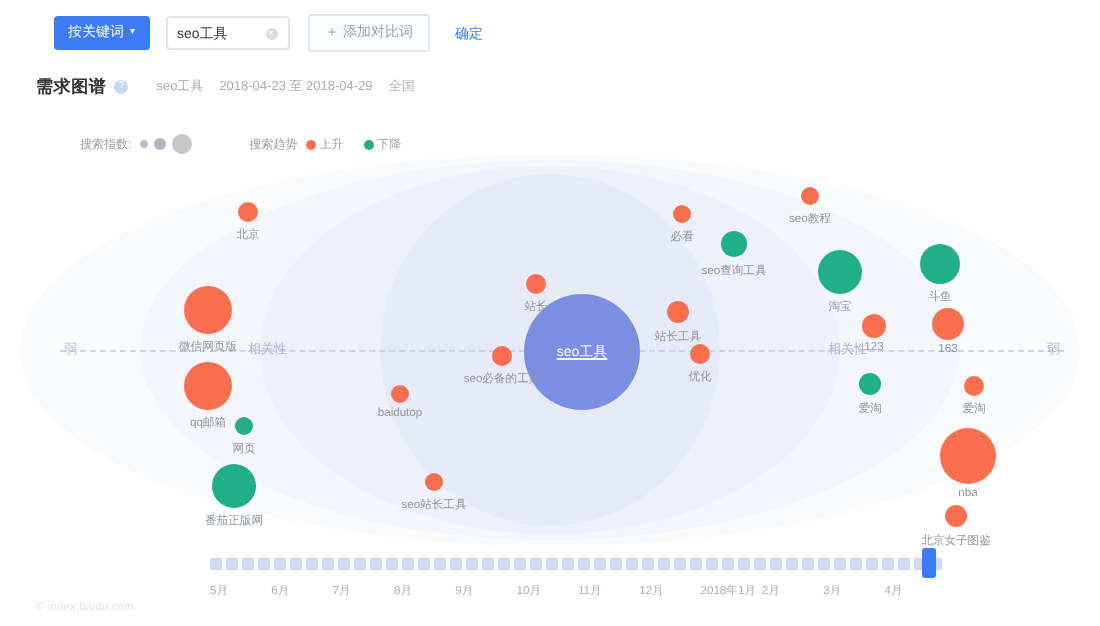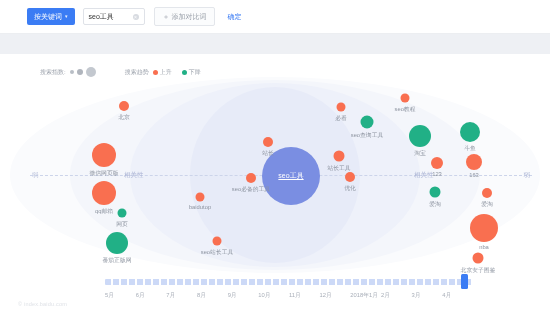--- a/index.html
+++ b/index.html
@@ -136,20 +136,29 @@
     <div class="kw-input">
       <span class="val">seo工具</span>
       <span class="kw-clear">×</span>
     </div>
     <div class="add-btn">
       <span>＋ 添加对比词</span>
     </div>
     <div class="ok-btn">确定</div>
   </div>
 
+  <div class="subhead">
+    <span class="sh-title">需求图谱</span>
+    <span class="sh-q">?</span>
+    <span class="sh-meta">
+      <span>seo工具</span>
+      <span>2018-04-23 至 2018-04-29</span>
+      <span>全国</span>
+    </span>
+  </div>
 
   <div class="card">
 
     <div class="legend">
       <span class="lg-label">搜索指数:</span>
       <span class="lg-dot lg-d1"></span>
       <span class="lg-dot lg-d2"></span>
       <span class="lg-dot lg-d3"></span>
       <span class="lg-gap"></span>
       <span class="lg-label">搜索趋势</span>

